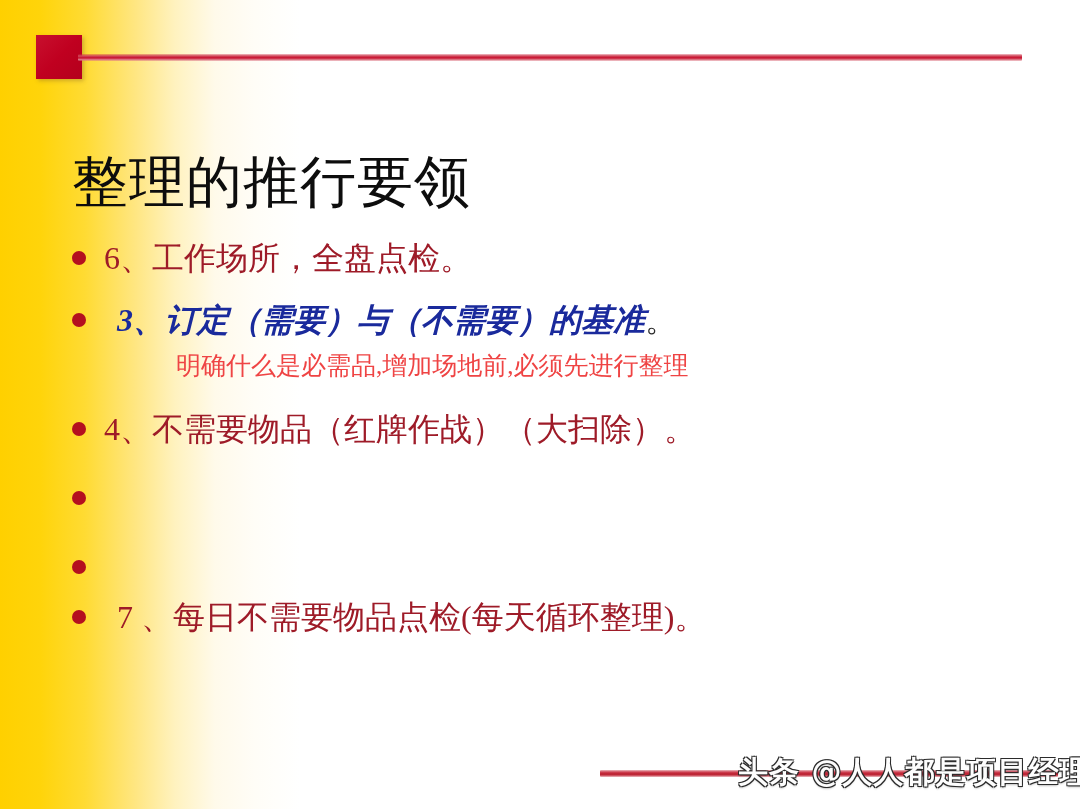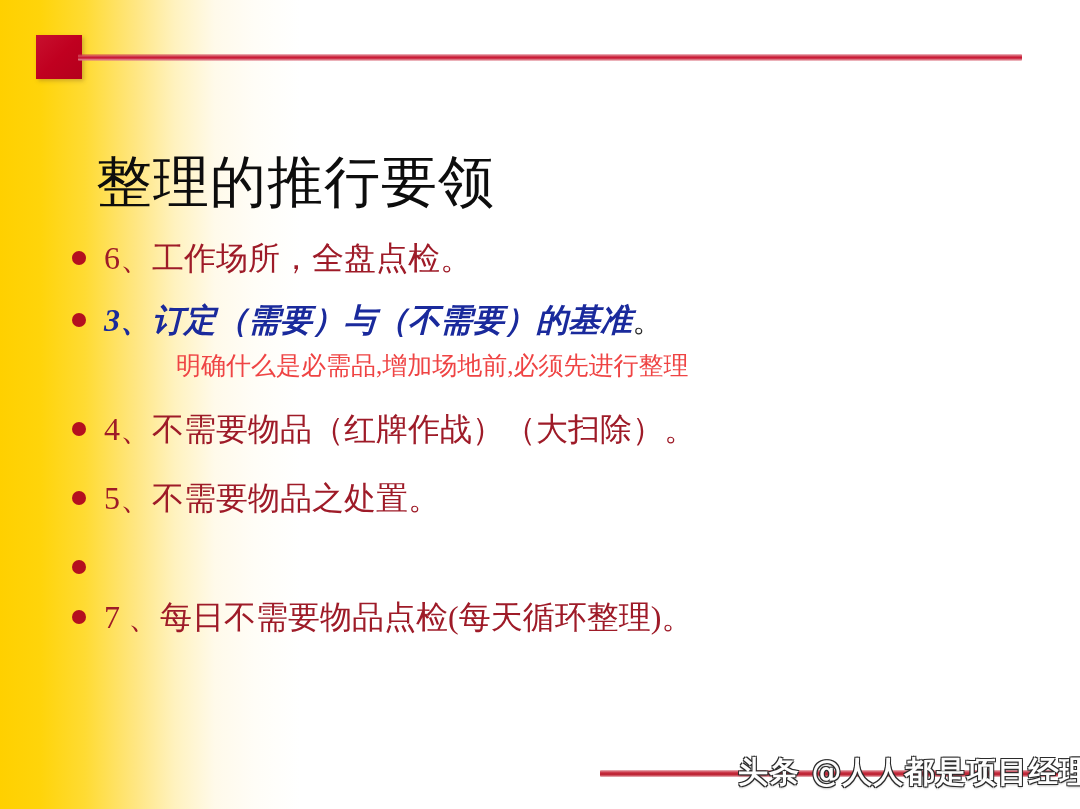--- a/index.html
+++ b/index.html
@@ -69,39 +69,38 @@
     position: absolute;
     left: 72px;
     top: 112px;
     font-size: 56px;
     line-height: 1.15;
     color: #0d0d0d;
     font-family: "Liberation Serif", "DejaVu Serif", serif;
     font-weight: 400;
     letter-spacing: 1px;
     white-space: nowrap;
-    margin-left: 24px;
   }
 
   
   .bullet-list {
     position: absolute;
     left: 72px;
     top: 237px;
     width: 960px;
   }
   .bullet-row {
     position: relative;
     display: flex;
     align-items: flex-start;
     min-height: 46px;
   }
   .bullet-row.gap-lg { margin-bottom: 16px; }
   .bullet-row.gap-sm { margin-bottom: 4px; margin-top: 23px; }
-  .bullet-row.gap-xs { margin-bottom: 0px; }
+  .bullet-row.gap-xs { margin-bottom: 0px; gap: 13px; }
 
   .bullet-dot {
     flex: 0 0 auto;
     width: 14px;
     height: 14px;
     border-radius: 50%;
     background: #b4101f;
     margin-top: 14px;
     margin-right: 18px;
   }
@@ -196,21 +195,20 @@
 
     <div class="sub-note">明确什么是必需品,增加场地前,必须先进行整理</div>
 
     <div class="bullet-row gap-sm">
       <span class="bullet-dot"></span>
       <span class="bullet-text">4、不需要物品（红牌作战）（大扫除）。</span>
     </div>
 
     <div class="bullet-row gap-sm">
       <span class="bullet-dot"></span>
-      <span class="bullet-text">5、不需要物品之处置。</span>
     </div>
 
     <div class="bullet-row gap-sm">
       <span class="bullet-dot"></span>
     </div>
 
     <div class="bullet-row gap-xs">
       <span class="bullet-dot"></span>
       <span class="bullet-text">7 、每日不需要物品点检(每天循环整理)。</span>
     </div>

